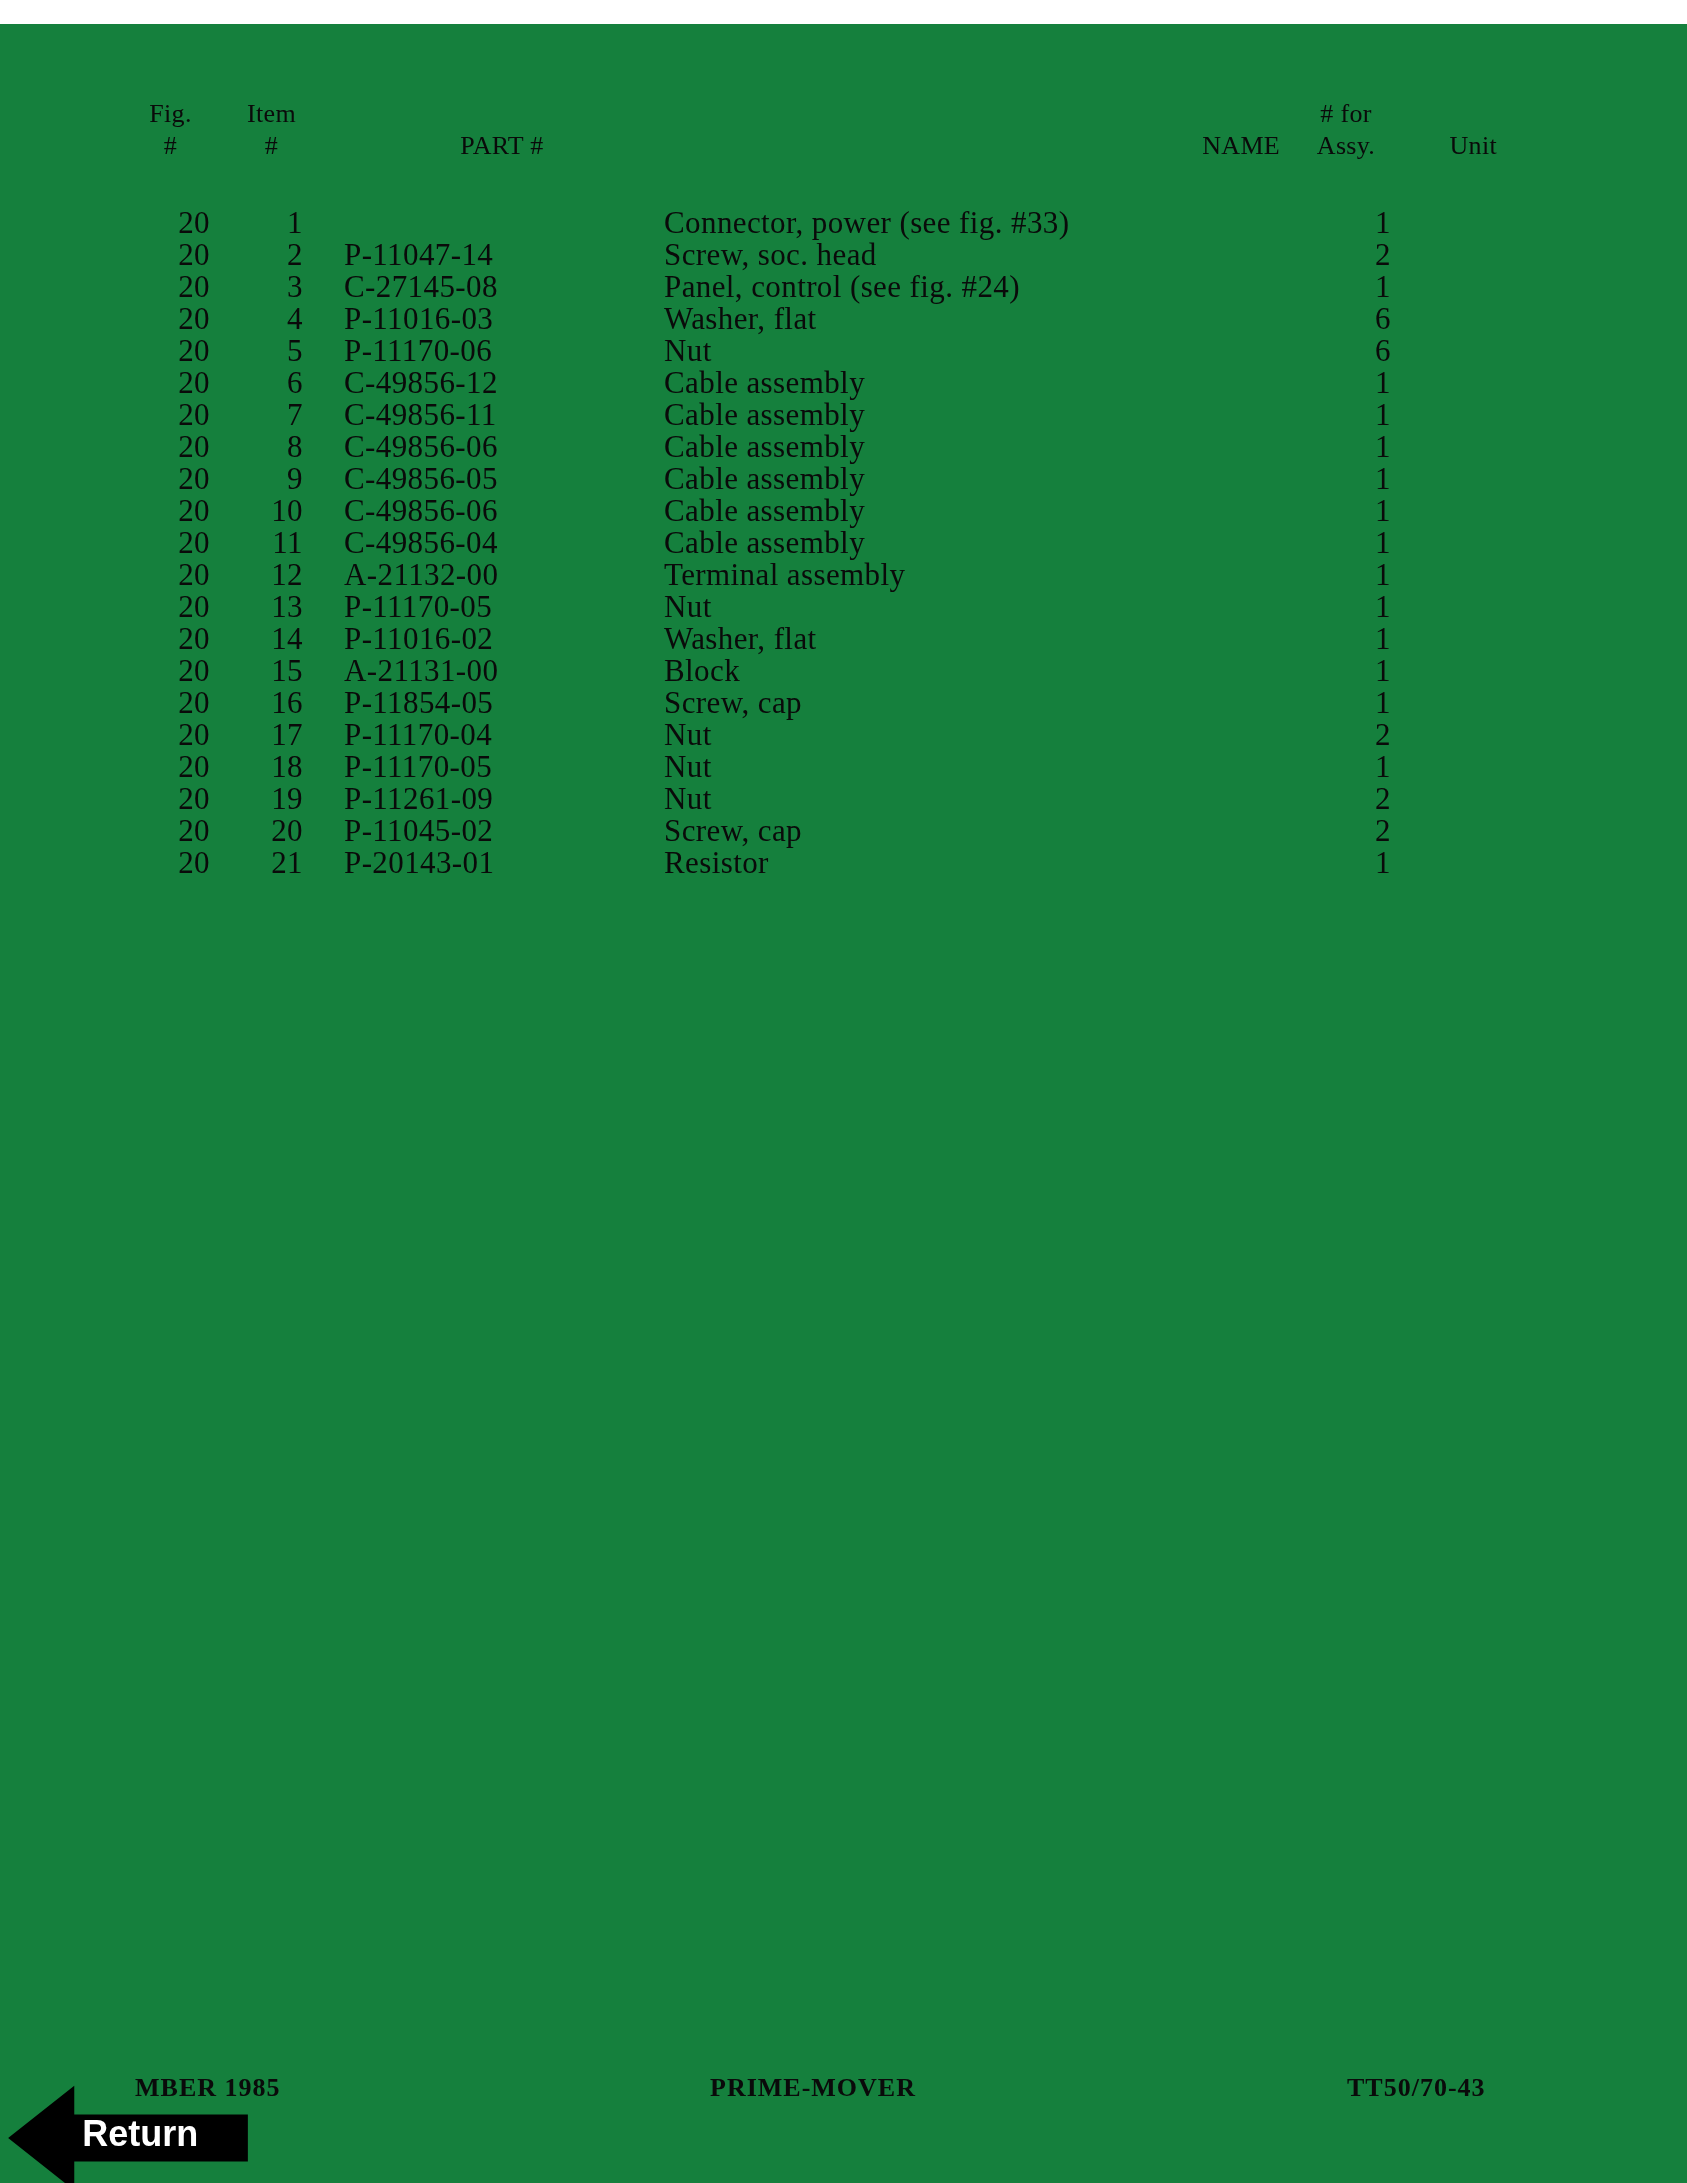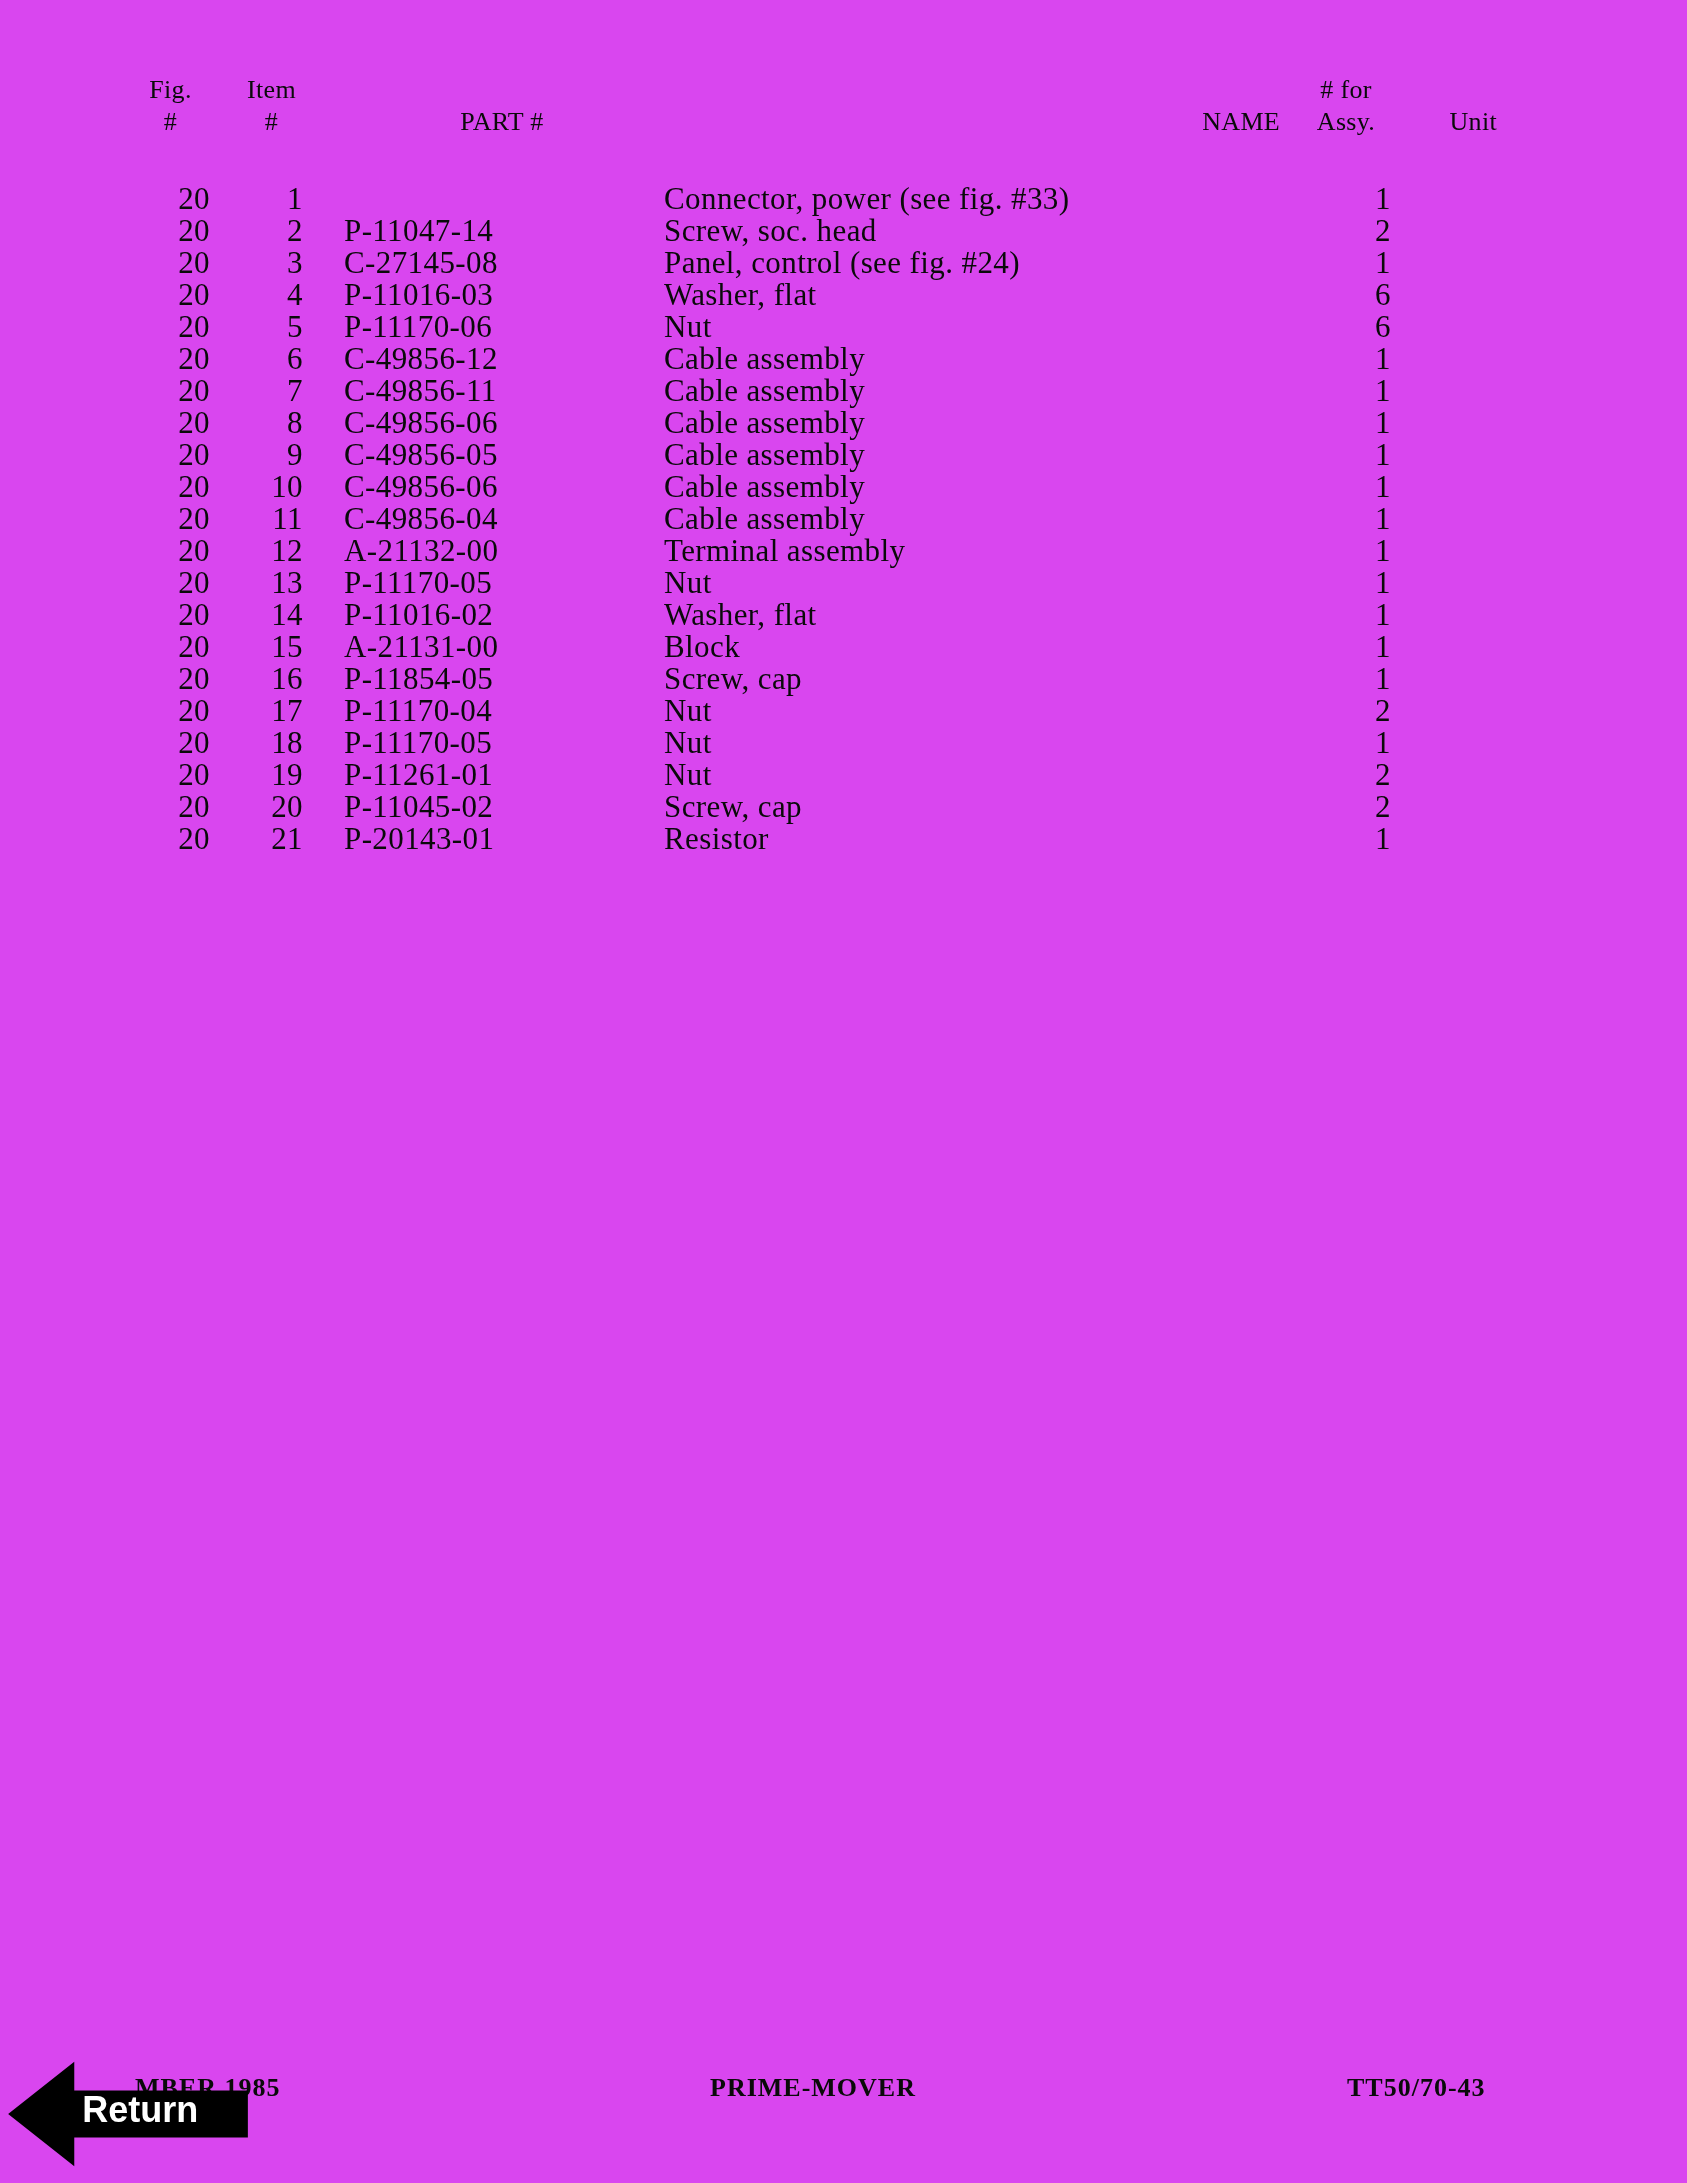--- a/index.html
+++ b/index.html
@@ -14,21 +14,22 @@
     position: relative;
     overflow: hidden;
     font-family: "Liberation Serif", serif;
     color: #0a0a0a;
   }
 
   
   .page {
     position: absolute;
     inset: 0;
-    background: #d946ef;
+    background: #15803d;
+    margin-top: 24px;
   }
 
   
   .parts-table {
     position: absolute;
     left: 0;
     top: 0;
     width: 1687px;
   }
 
@@ -291,21 +292,21 @@
           <div class="cell col-fig">20</div>
           <div class="cell col-item">18</div>
           <div class="cell col-part">P-11170-05</div>
           <div class="cell col-name">Nut</div>
           <div class="cell col-assy">1</div>
           <div class="cell col-unit"></div>
         </div>
         <div class="data-row">
           <div class="cell col-fig">20</div>
           <div class="cell col-item">19</div>
-          <div class="cell col-part">P-11261-01</div>
+          <div class="cell col-part">P-11261-09</div>
           <div class="cell col-name">Nut</div>
           <div class="cell col-assy">2</div>
           <div class="cell col-unit"></div>
         </div>
         <div class="data-row">
           <div class="cell col-fig">20</div>
           <div class="cell col-item">20</div>
           <div class="cell col-part">P-11045-02</div>
           <div class="cell col-name">Screw, cap</div>
           <div class="cell col-assy">2</div>

